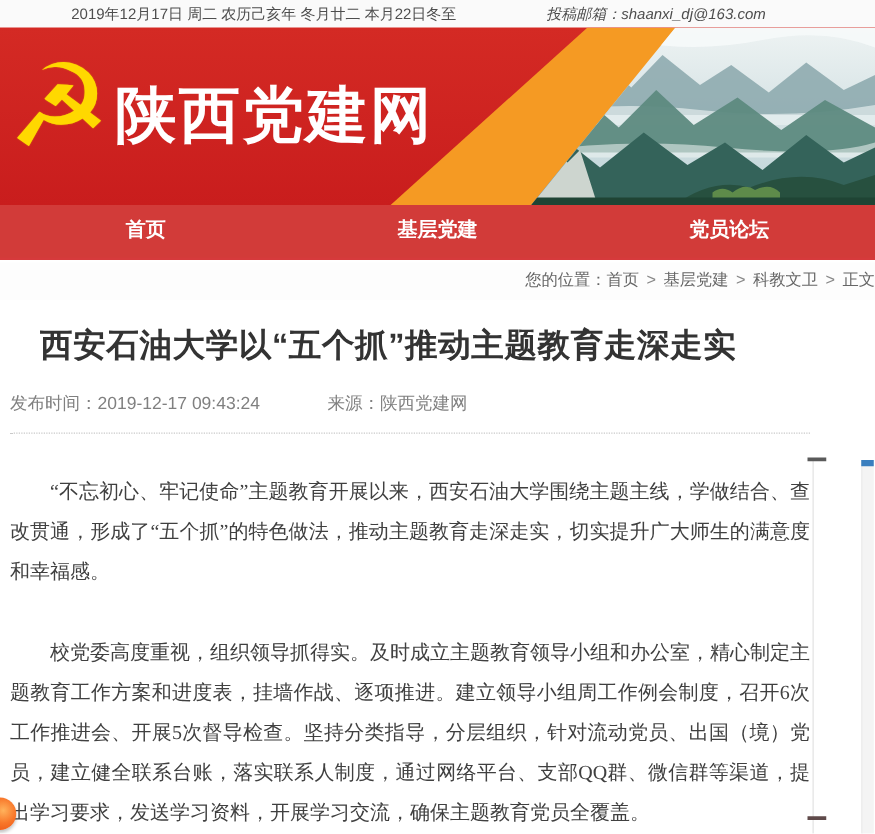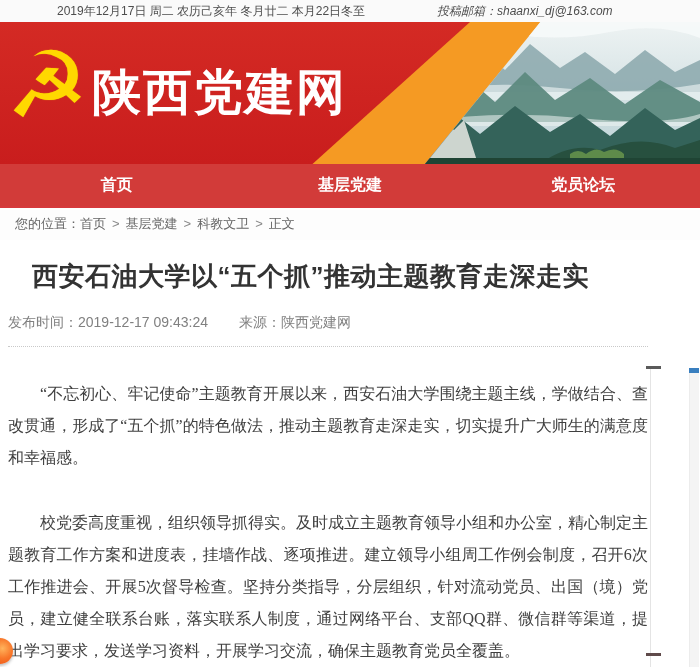--- a/index.html
+++ b/index.html
@@ -63,31 +63,32 @@
   .nav a {
     flex:1; text-align:center; line-height:42px;
     color:#fff; font-size:16px; font-weight:bold; text-decoration:none;
     cursor:pointer;
   }
   
   .breadcrumb {
     position:absolute; top:210px; left:0; width:700px; height:30px;
     background:#fdfdfd; font-size:13px; color:#666; line-height:28px;
     padding-left:15px;
+    text-align:right;
   }
   .breadcrumb .sep { margin:0 6px; color:#888; }
   .breadcrumb a { color:#666; text-decoration:none; cursor:pointer; }
   
   .content { position:absolute; top:240px; left:0; width:656px; padding:0 8px; }
   .content h1 {
     margin-top:16px; font-size:26px; line-height:40px;
     color:#333; font-weight:bold; letter-spacing:0.5px;margin-left:24px;
   }
   .meta { margin-top:18px; font-size:14px; color:#808080; height:20px; }
-  .meta .src { margin-left:31px;text-align:right; }
+  .meta .src { margin-left:54px;text-align:right; }
   .dotted { margin-top:12px; border-bottom:1px dotted #c9c9c9; height:0; }
   .content p {
     font-size:16px; line-height:32px; text-indent:2em;
     text-align:justify; color:#404040;font-family:Liberation Serif, serif;
   }
   .content p.p1 { margin-top:31px; }
   .content p.p2 { margin-top:33px; }
   
   .inner-edge   { position:absolute; left:650px; top:368px; width:1px; height:299px; background:#e4e4e4; }
   .edge-dash-t  { position:absolute; left:646px; top:366px; width:15px; height:3px; background:#5a5a5a; }

